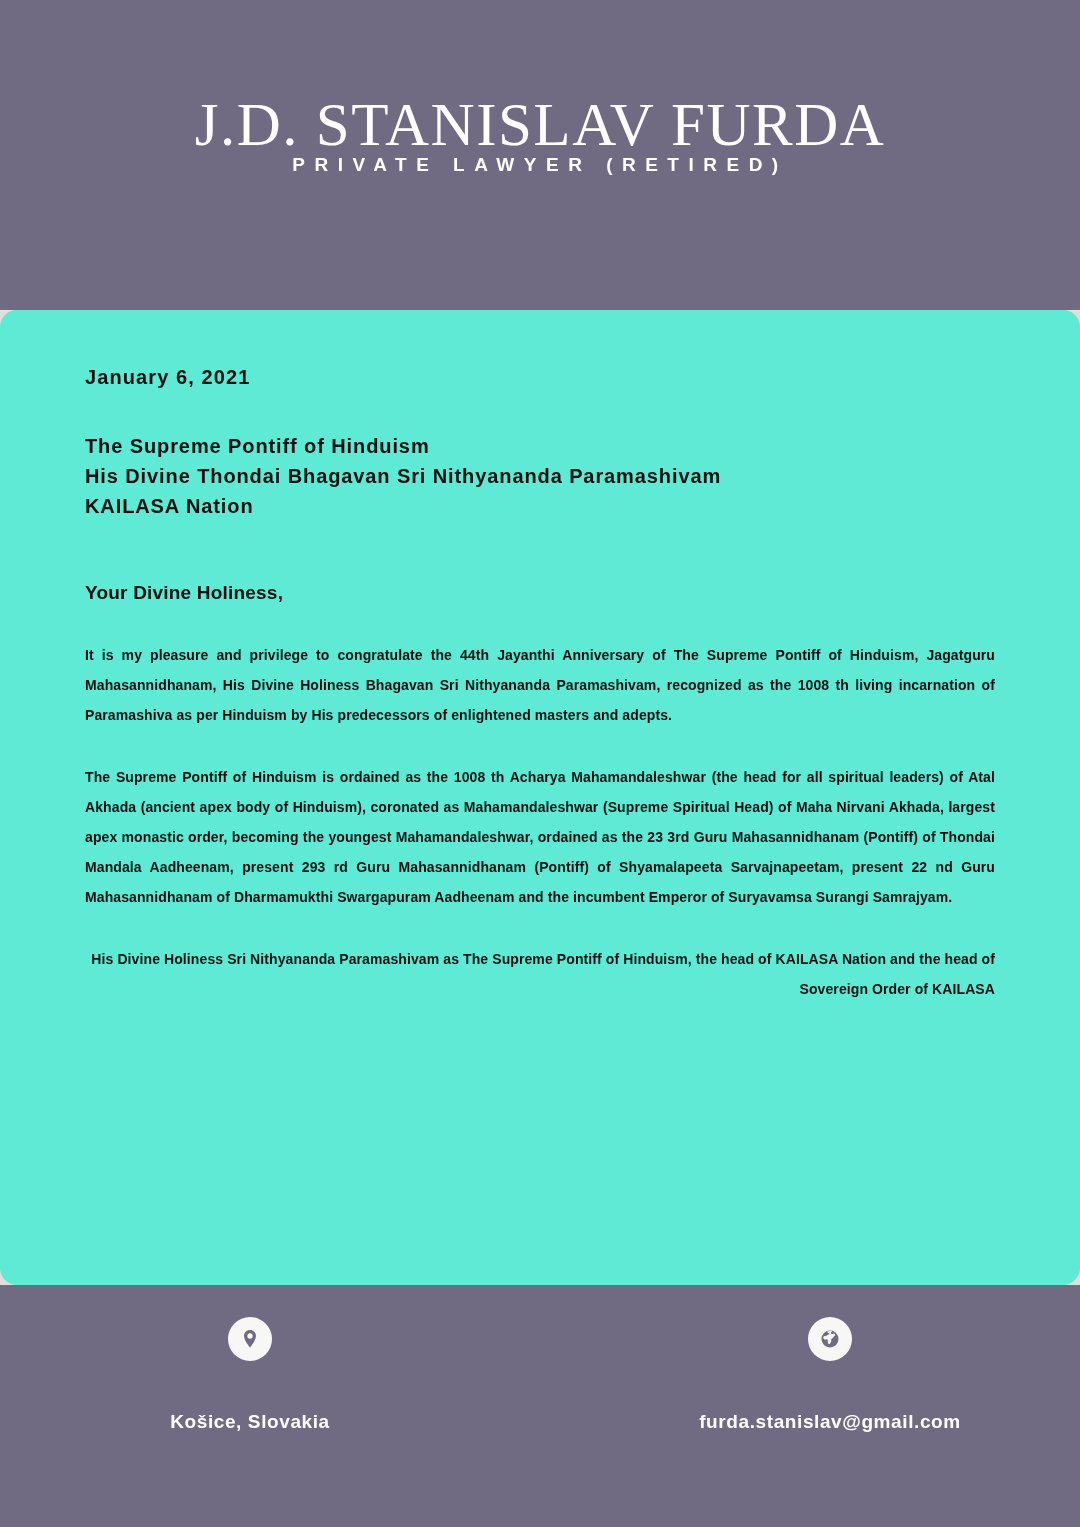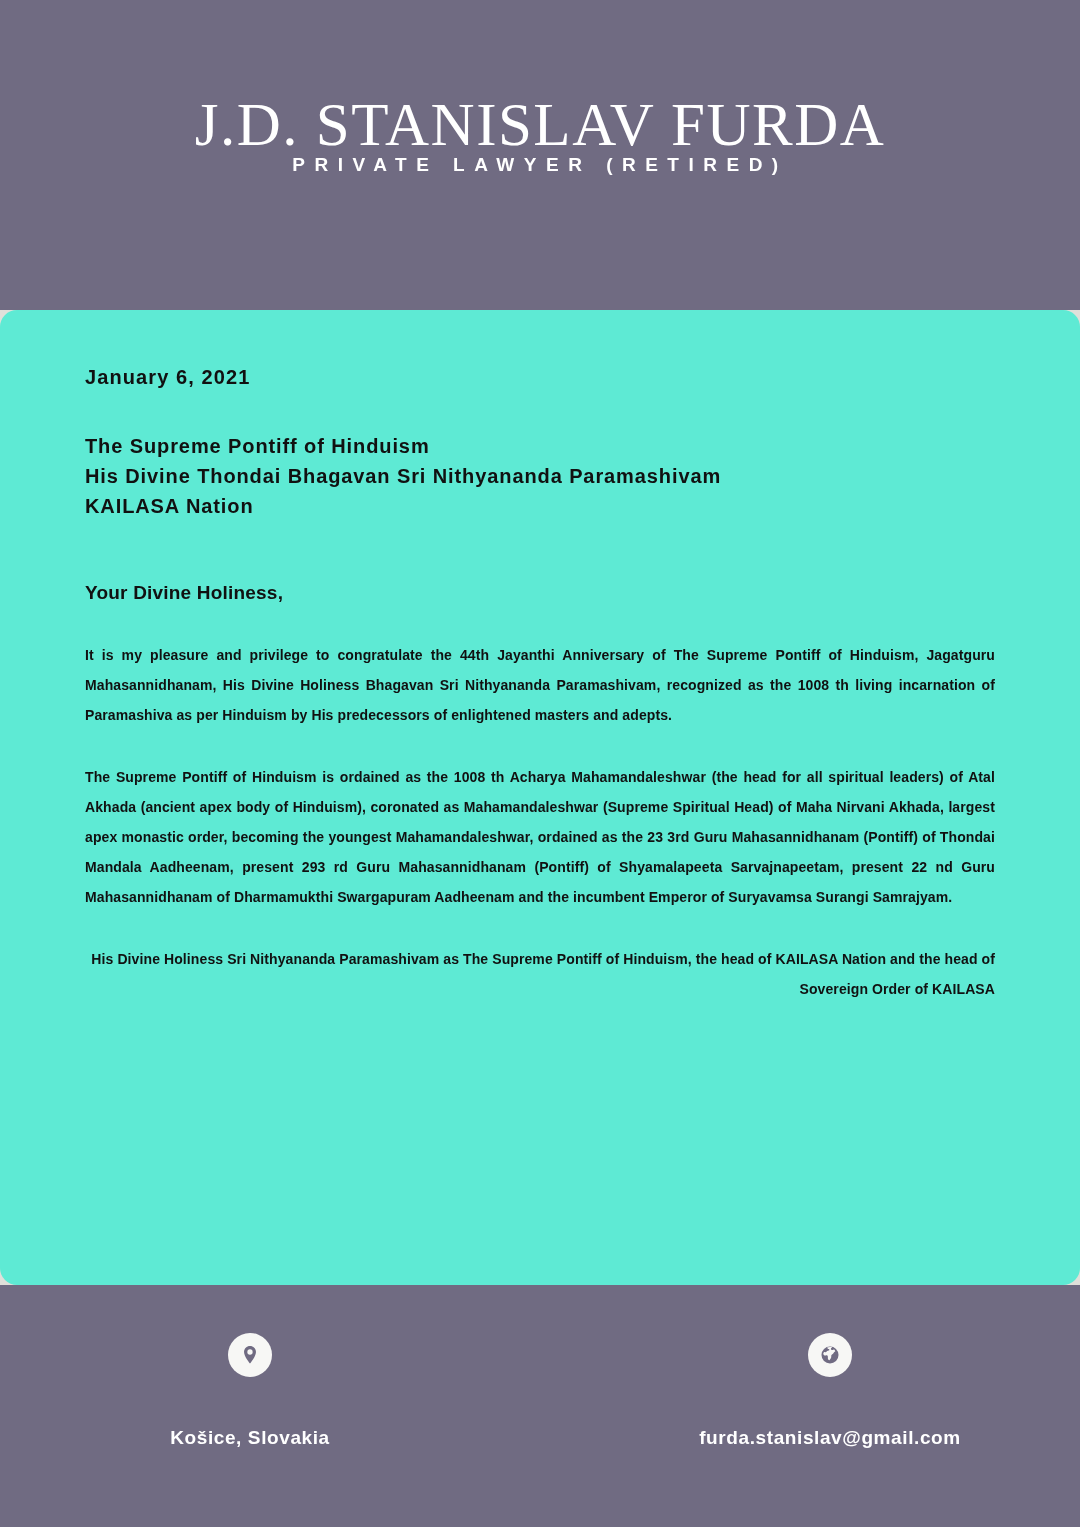--- a/index.html
+++ b/index.html
@@ -102,21 +102,21 @@
 
   
   .footer {
     flex: 0 0 242px;
     height: 242px;
     background: #706b82;
     box-sizing: border-box;
     display: flex;
     align-items: flex-start;
     justify-content: center;
-    padding-top: 48px;
+    padding-top: 32px;
   }
   .footer-inner {
     width: 880px;
     display: flex;
     align-items: flex-start;
     justify-content: space-between;
   }
   .contact-item {
     display: flex;
     flex-direction: column;

